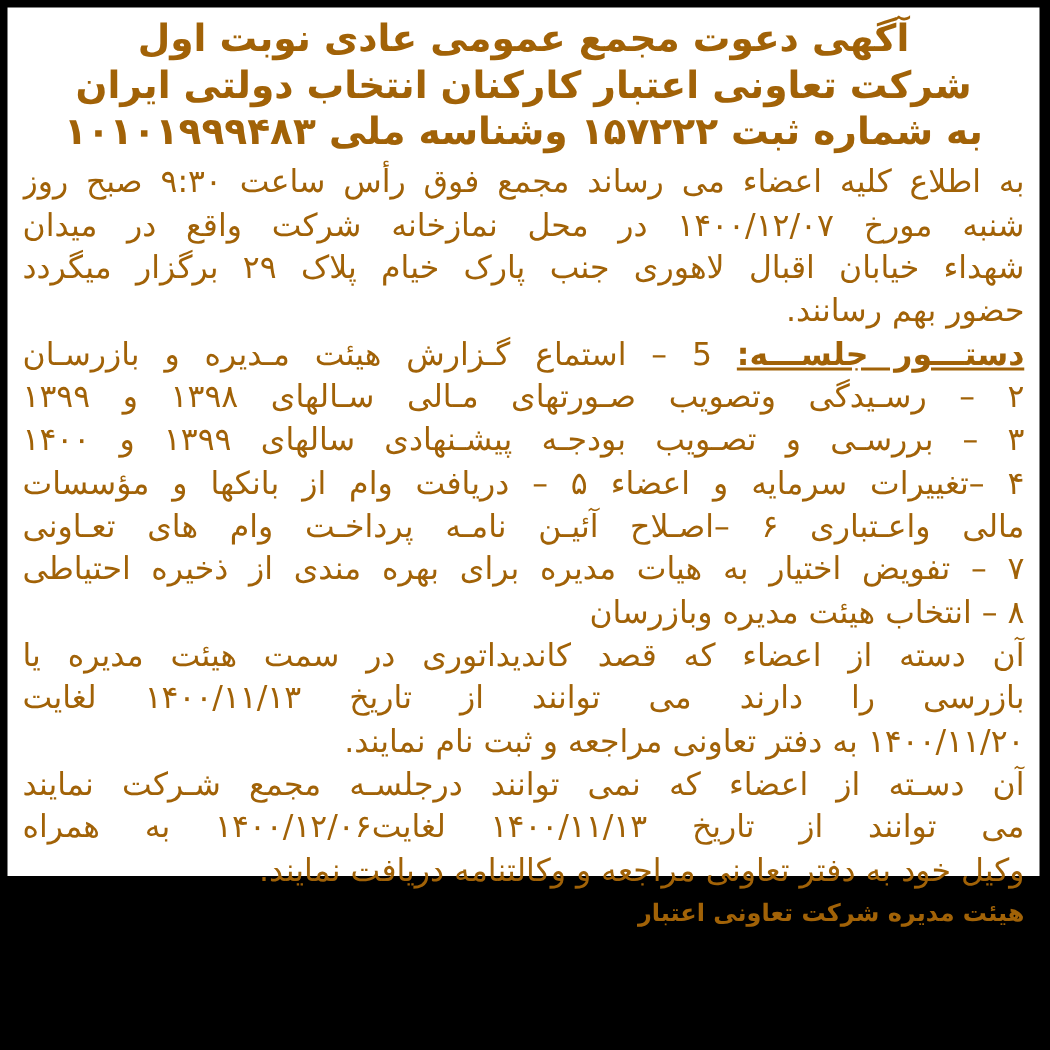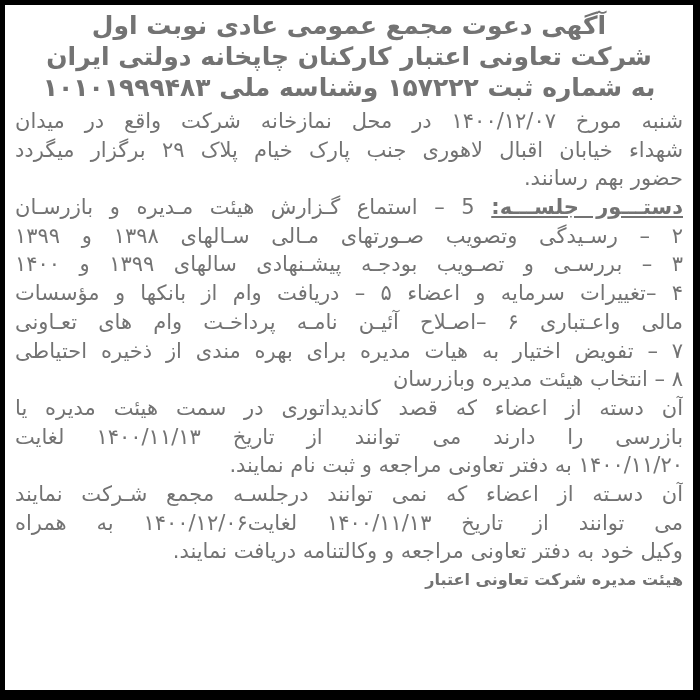--- a/index.html
+++ b/index.html
@@ -1,24 +1,24 @@
 <!DOCTYPE html>
 <html><head>
 <meta charset="utf-8">
 <style>
   html, body { margin: 0; padding: 0; background: #000; }
   body { width: 700px; height: 700px; overflow: hidden; }
   .notice {
     position: absolute;
     left: 5px; top: 5px;
-    width: 688px; height: 685px;
+    width: 688px; height: 579px;
     background: #fff;
     box-sizing: border-box;
     direction: rtl;
-    color: #737373;
+    color: #a16207;
     font-family: "DejaVu Sans", sans-serif;
   }
   .title-block { padding-top: 5px; text-align: center; }
   .title-line {
     font-family: "DejaVu Sans", sans-serif;
     font-weight: bold;
     font-size: 25px;
     line-height: 31px;
     height: 31px;
     white-space: nowrap;
@@ -45,25 +45,26 @@
     padding-right: 0;
     white-space: nowrap;
   }
 </style>
 </head>
 <body>
 
 <div class="notice">
   <div class="title-block">
     <div class="title-line">آگهی دعوت مجمع عمومی عادی نوبت اول</div>
-    <div class="title-line">شرکت تعاونی اعتبار کارکنان چاپخانه دولتی ایران</div>
+    <div class="title-line">شرکت تعاونی اعتبار کارکنان انتخاب دولتی ایران</div>
     <div class="title-line">به شماره ثبت ۱۵۷۲۲۲ وشناسه ملی ۱۰۱۰۱۹۹۹۴۸۳</div>
   </div>
 
   <div class="body-block">
+    <div class="line">به اطلاع کلیه اعضاء می رساند مجمع فوق رأس ساعت ۹:۳۰ صبح روز</div>
     <div class="line">شنبه مورخ ۱۴۰۰/۱۲/۰۷ در محل نمازخانه شرکت واقع در میدان</div>
     <div class="line">شهداء خیابان اقبال لاهوری جنب پارک خیام پلاک ۲۹ برگزار میگردد</div>
     <div class="line short">حضور بهم رسانند.</div>
 
     <div class="line">
       <span class="bold">دستـــور جلســـه:</span>
       <span>5 – استماع گـزارش هیئت مـدیره و بازرسـان</span>
     </div>
     <div class="line">۲ – رسـیدگی وتصویب صـورتهای مـالی سـالهای ۱۳۹۸ و ۱۳۹۹</div>
     <div class="line">۳ – بررسـی و تصـویب بودجـه پیشـنهادی سالهای ۱۳۹۹ و ۱۴۰۰</div>

